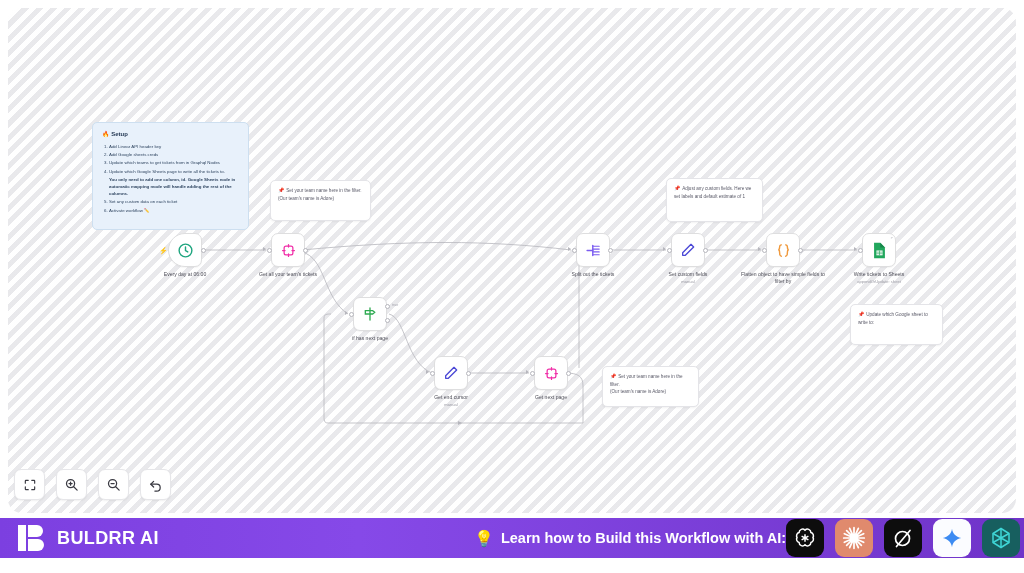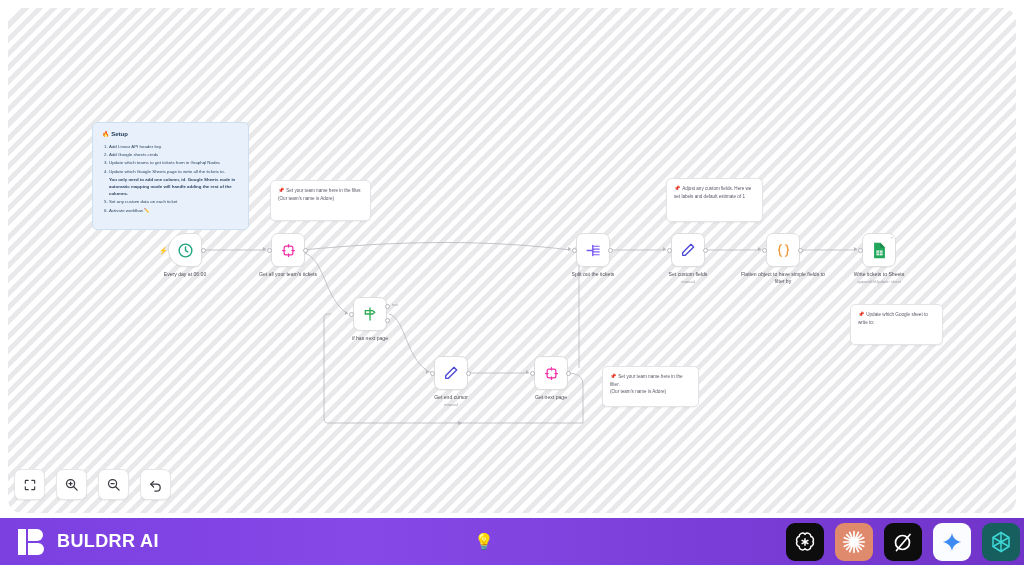--- a/index.html
+++ b/index.html
@@ -105,21 +105,21 @@
   .tool-btn {
     width: 31px; height: 31px; background: #fff;
     border: 1px solid #e6e6e9; border-radius: 7px;
     display: flex; align-items: center; justify-content: center;
     box-shadow: 0 1px 2px rgba(0,0,0,0.06);
     cursor: pointer;
   }
 
   
   #footer {
-    position: absolute; left: 0; top: 518px; width: 1024px; height: 47px;
+    position: absolute; left: 0; top: 518px; width: 1024px; height: 40px;
     background: linear-gradient(90deg, #7c3fe0 0%, #8649e8 35%, #7034c9 100%);
     display: flex; align-items: center;
   }
   #brand { display: flex; align-items: center; gap: 10px; margin-left: 17px; }
   #brand-name {
     color: #fff; font-size: 18px; font-weight: bold; letter-spacing: 0.4px;
   }
   #cta {
     position: absolute; left: 474px; display: flex; align-items: center; gap: 7px;
   }
@@ -366,20 +366,21 @@
       <svg width="30" height="32" viewBox="0 0 30 32">
         <rect x="1" y="3" width="8" height="26" fill="#ffffff"></rect>
         <path d="M11 3h9a6 6 0 010 12h-9z" fill="#ffffff"></path>
         <path d="M11 17h10a6 6 0 010 12H11z" fill="#ffffff"></path>
       </svg>
       <div id="brand-name">BULDRR AI</div>
     </div>
 
     <div id="cta">
       <span style="font-size:16px;">💡</span>
+      <span id="cta-text">Learn how to Build this Workflow with AI:</span>
     </div>
 
     <div id="ai-logos">
       <div class="ai-logo" style="background:#0d0d0d;">
         <svg width="24" height="24" viewBox="0 0 24 24" fill="none" stroke="#fff" stroke-width="1.5">
           <path d="M12 4.2a3.4 3.4 0 015.9 2.3 3.4 3.4 0 012.1 5 3.4 3.4 0 01-2.1 5 3.4 3.4 0 01-5.9 2.3 3.4 3.4 0 01-5.9-2.3 3.4 3.4 0 01-2.1-5 3.4 3.4 0 012.1-5A3.4 3.4 0 0112 4.2z"></path>
           <path d="M12 8.2v7.6M8.6 10.1l6.8 3.8M15.4 10.1l-6.8 3.8"></path>
         </svg>
       </div>
       <div class="ai-logo" style="background:#e08a6d;">

